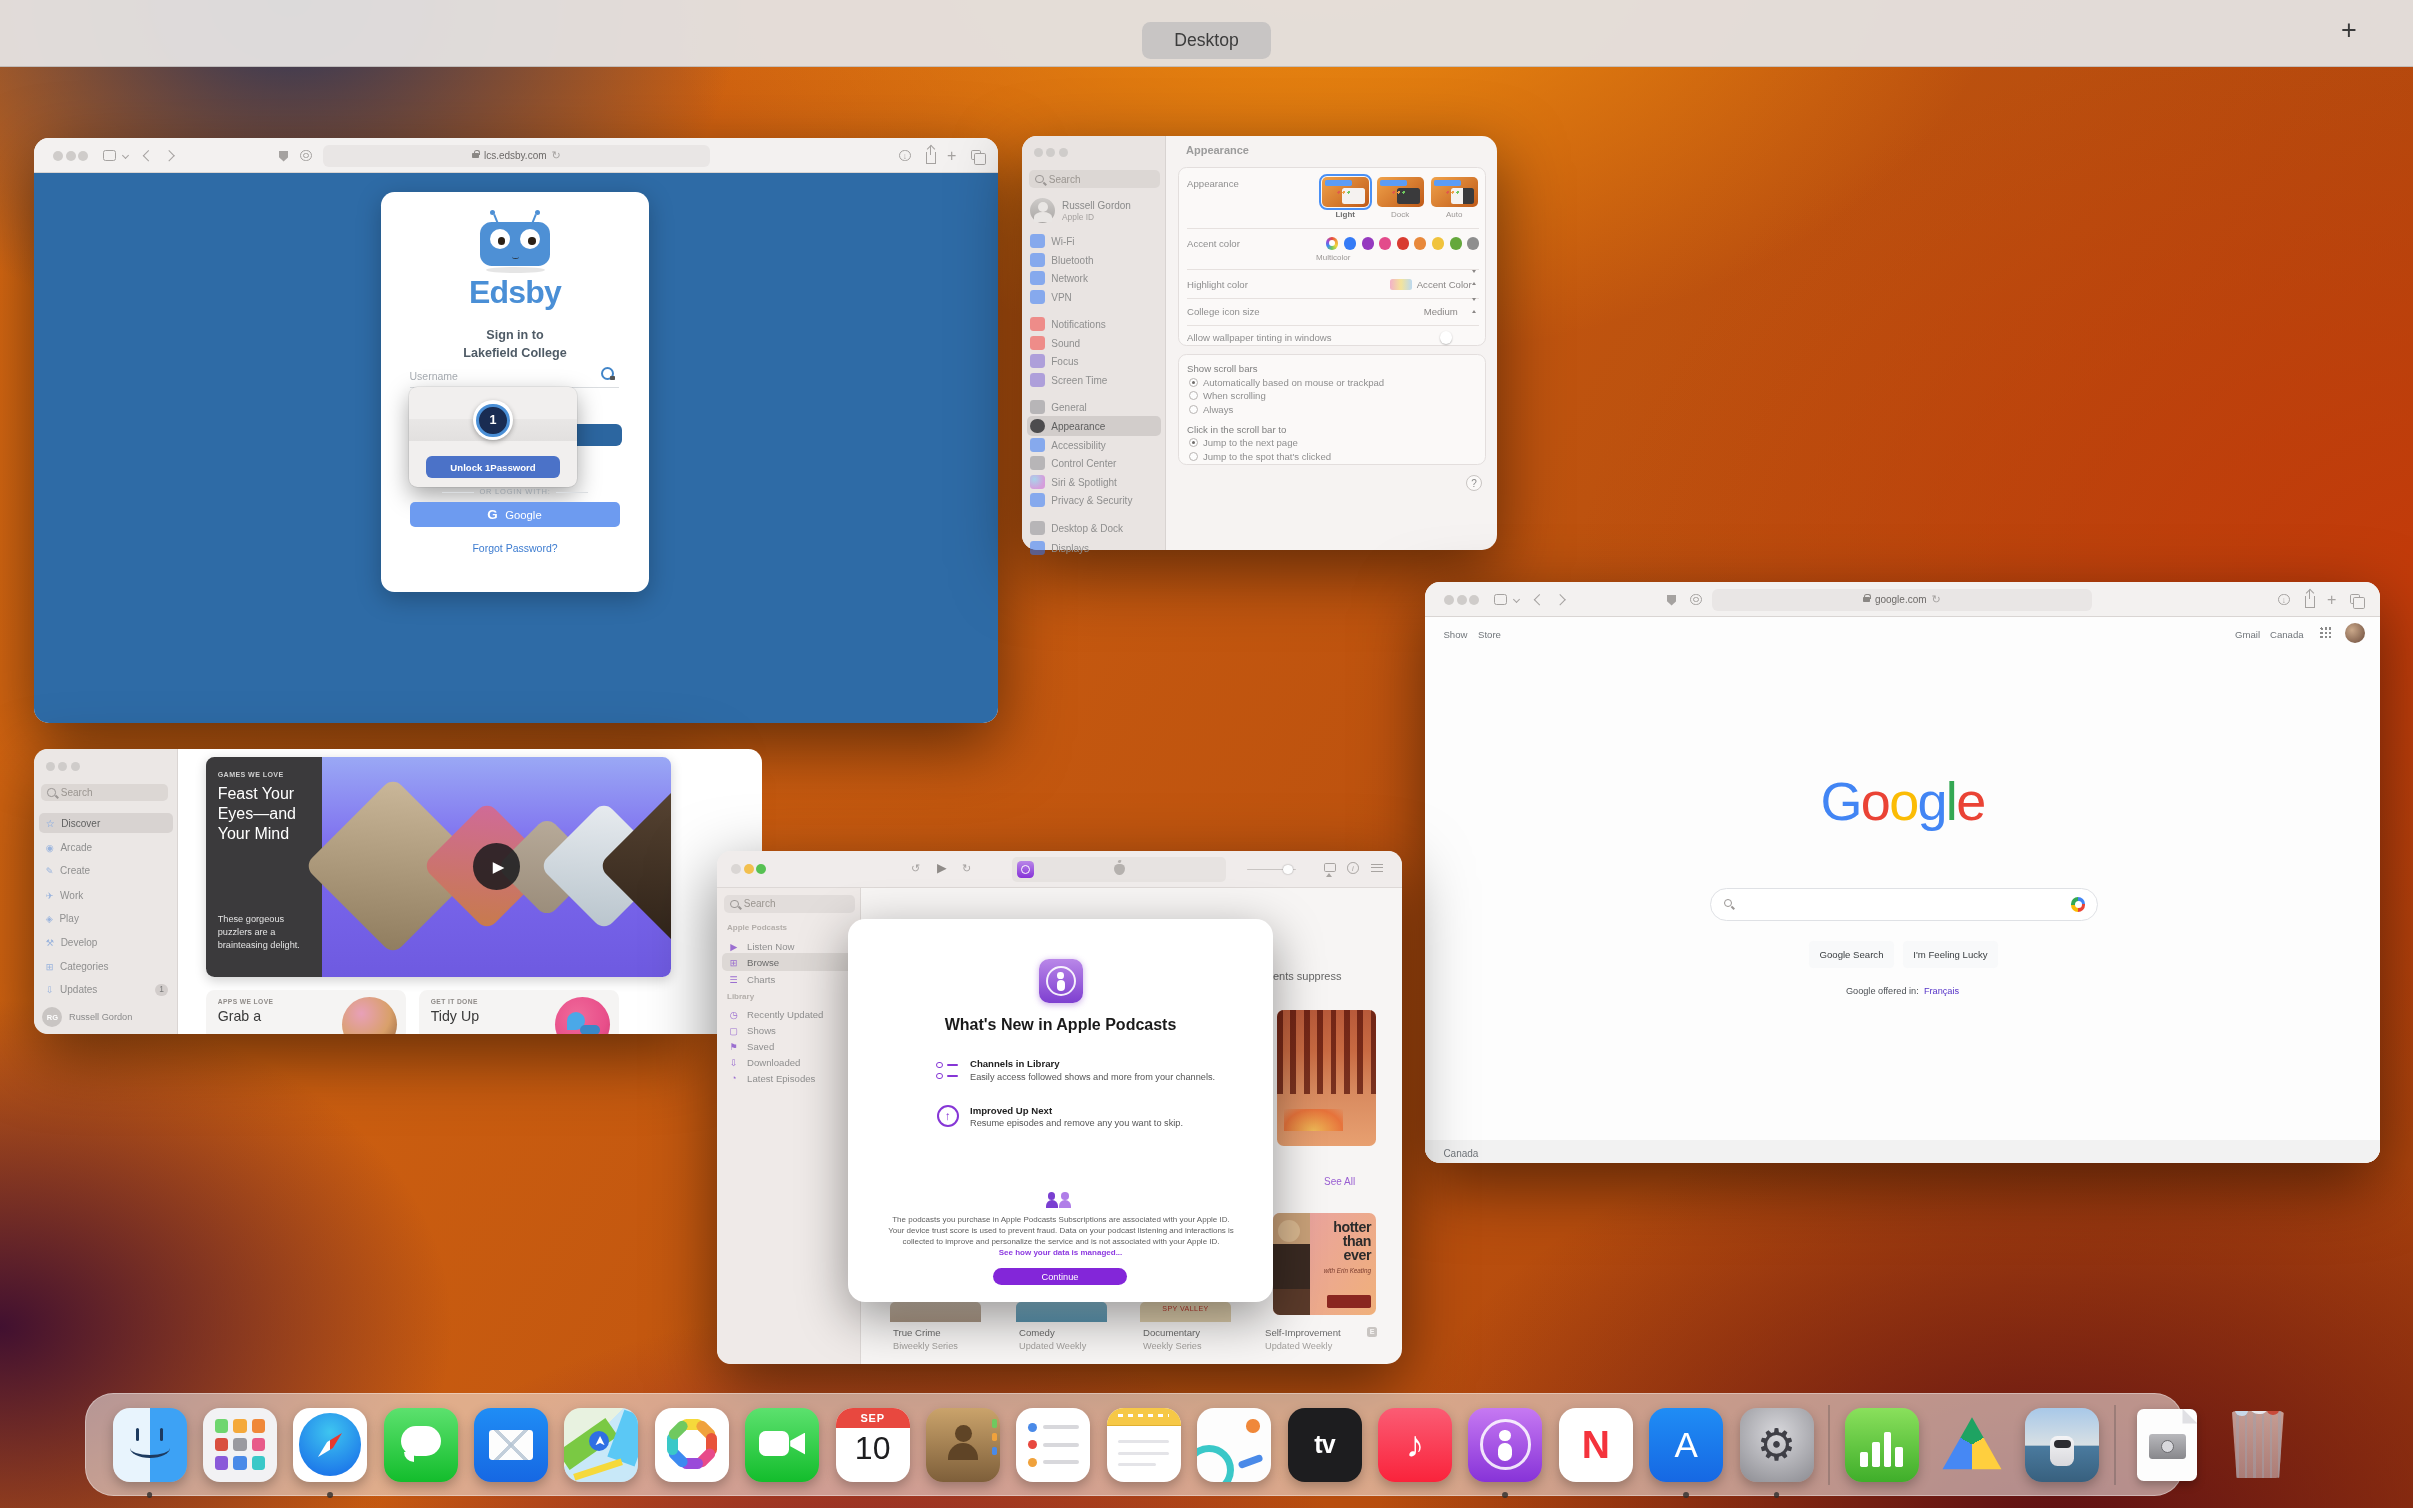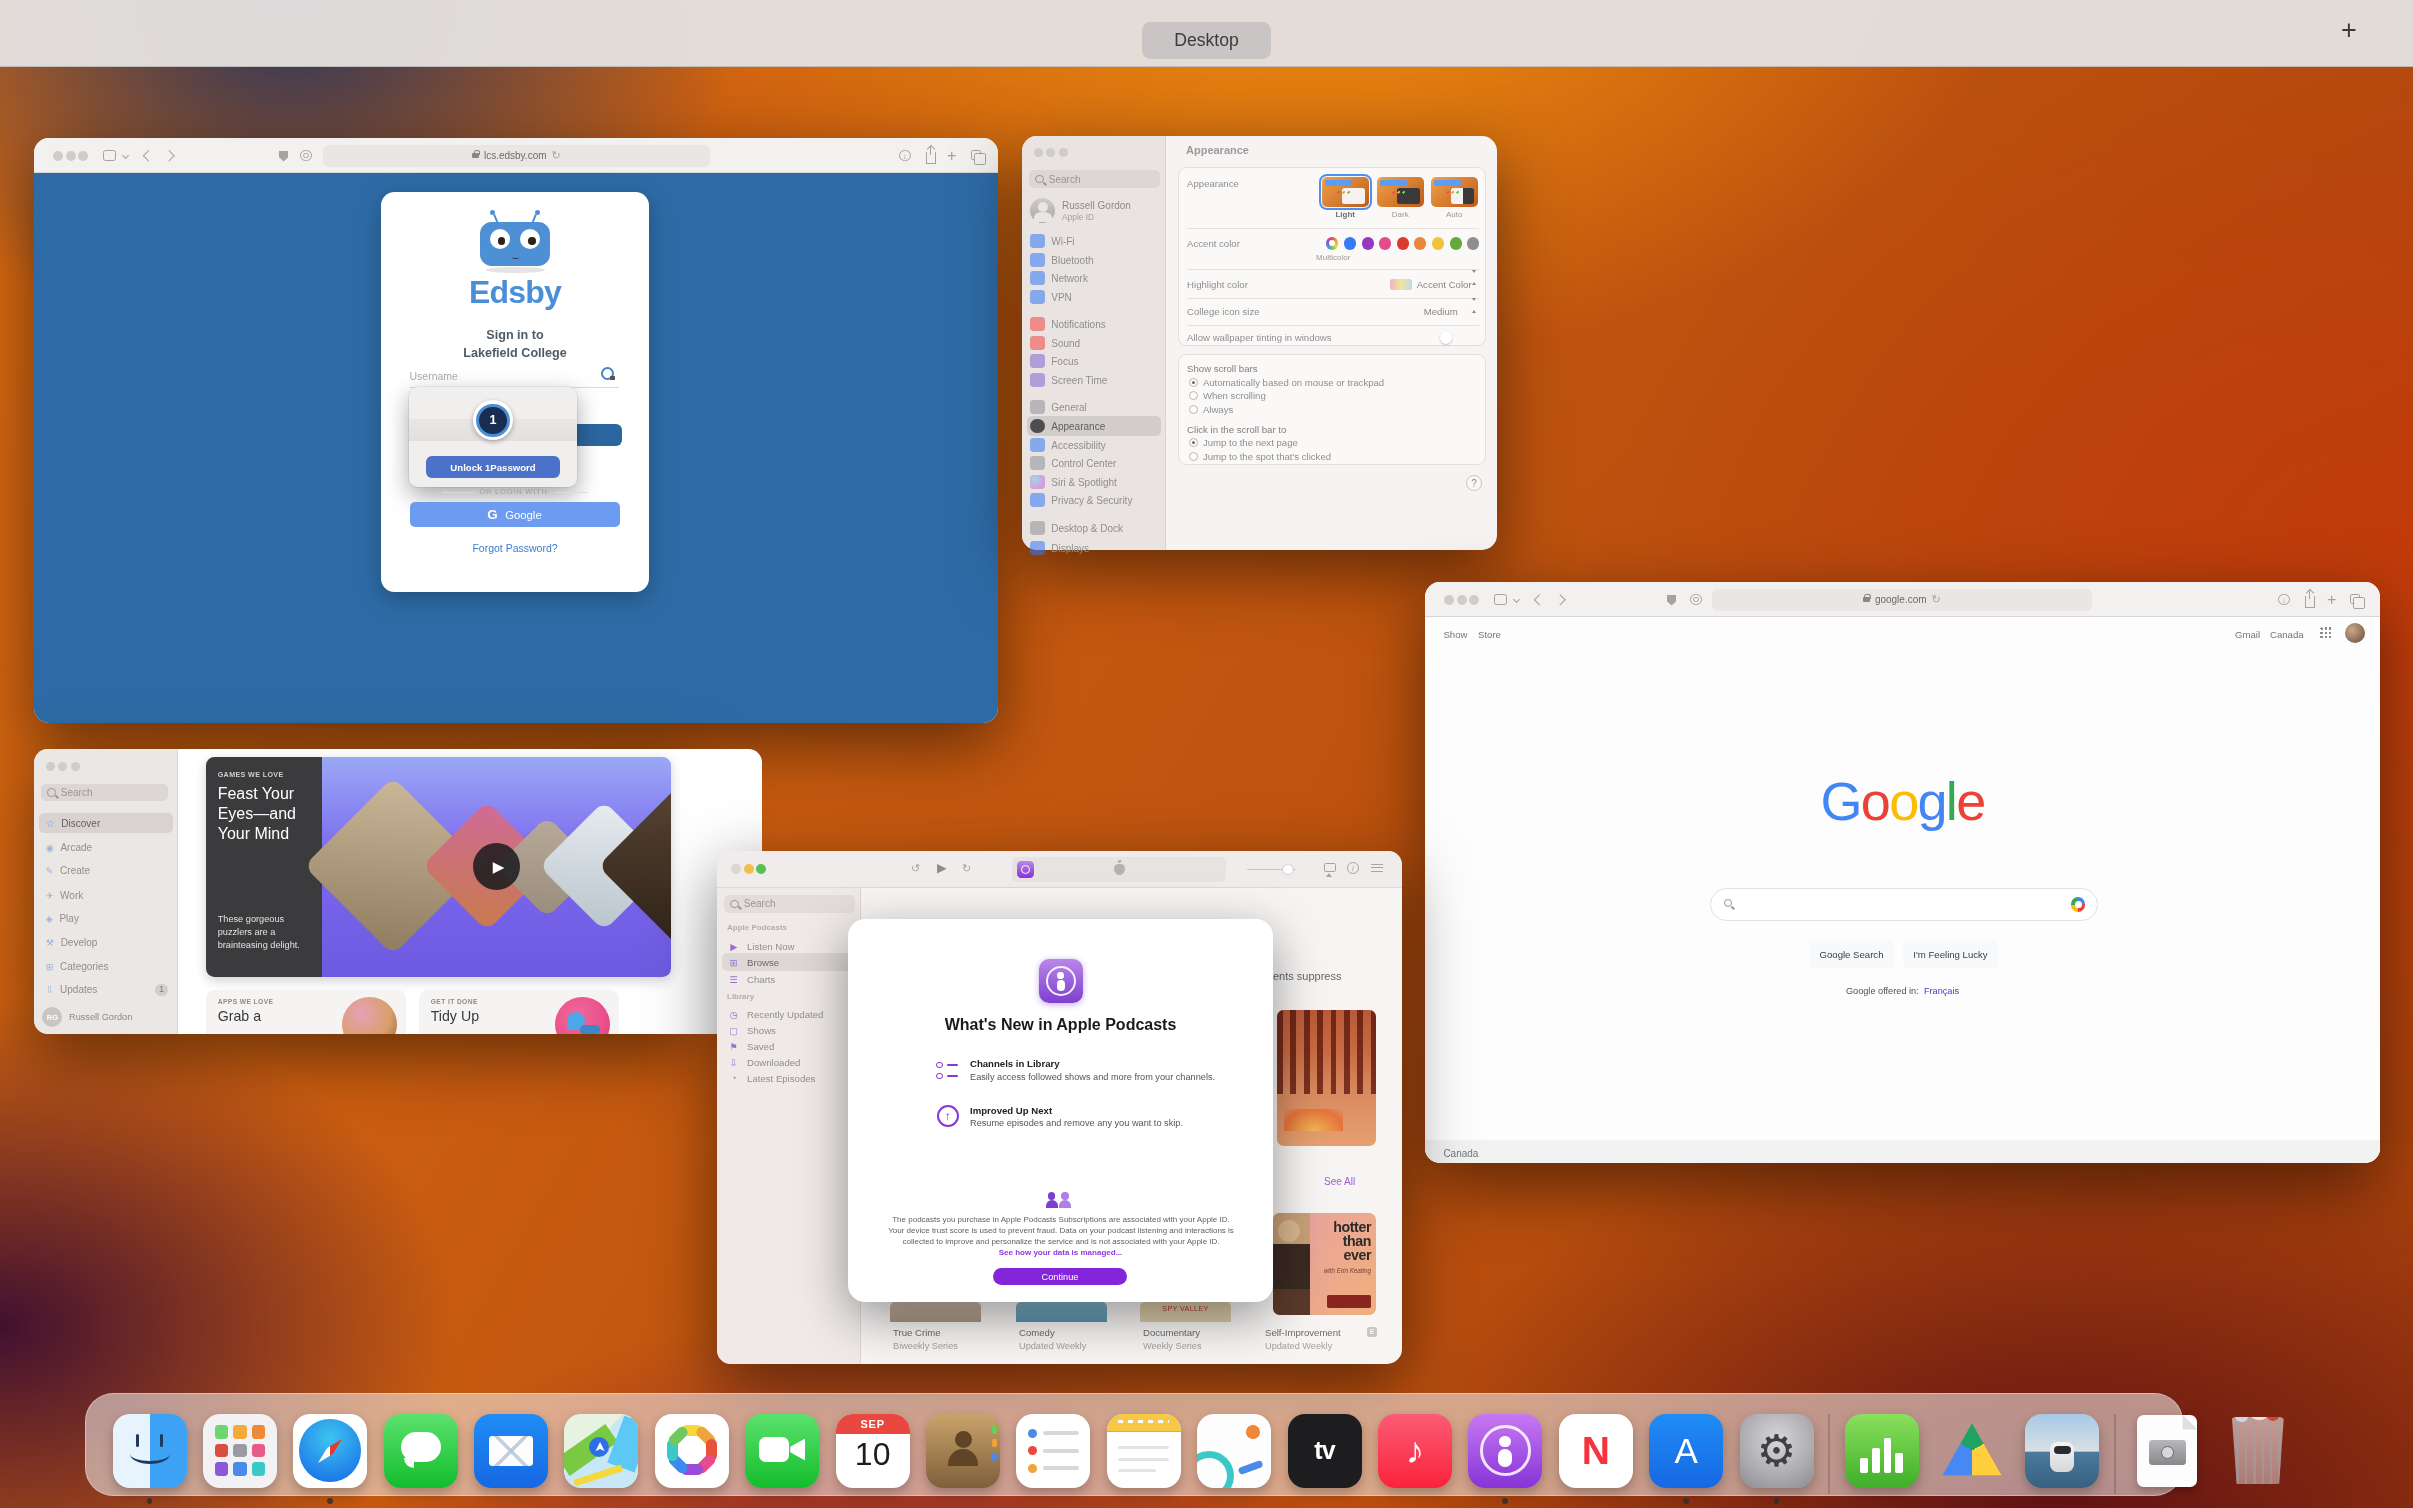--- a/index.html
+++ b/index.html
@@ -52,21 +52,21 @@
 .thumb .dts{position:absolute;right:18.4px;bottom:13.4px;width:13.4px;height:2.5px;background:radial-gradient(circle 1.3px at 1.7px 1.3px,#e05a4a 98%,transparent),radial-gradient(circle 1.3px at 6.7px 1.3px,#f0a24a 98%,transparent),radial-gradient(circle 1.3px at 11.7px 1.3px,#6fc95f 98%,transparent)}
 .thumb.sel{outline:2.1px solid #4a90f5;outline-offset:1.3px}
 .cap{position:absolute;font-size:8px;color:#9c9896;text-align:center}
 .dot{position:absolute;width:12.6px;height:12.6px;border-radius:50%}
 .hr{position:absolute;height:0.8px;background:#e6e1df}
 .card{position:absolute;background:#fbf9f8;border:0.8px solid #e3dedd;border-radius:8.4px}
 .lbl{position:absolute;font-size:9.6px;color:#8f8f8f}
 .pod-ic{flex:0 0 13.4px;width:13.4px;text-align:center;color:#9b6fd0;font-size:9.2px}
 .tile-lab{position:absolute;font-size:9.6px;color:#6b6b6b}
 .tile-sub{position:absolute;font-size:9.2px;color:#a3a09d}
-.dock{position:absolute;left:85px;top:1393px;width:2098px;height:103px;border-radius:28.5px;background:rgba(245,242,241,.55);border:0.8px solid rgba(255,255,255,.35);backdrop-filter:none;display:flex;align-items:flex-end;gap:3.4px;padding:1px 20px}
+.dock{position:absolute;left:85px;top:1393px;width:2098px;height:103px;border-radius:28.5px;background:rgba(245,242,241,.55);border:0.8px solid rgba(255,255,255,.35);backdrop-filter:none;display:flex;align-items:center;gap:3.4px;padding:1px 20px}
 .slot{width:87px;height:87px;position:relative;display:flex;align-items:center;justify-content:center;flex:0 0 87px}
 .ap{width:74px;height:74px;border-radius:17px;position:relative;overflow:hidden;box-shadow:0 5px 11.7px rgba(0,0,0,.25)}
 .ap.noshadow{box-shadow:none;overflow:visible}
 .ddiv{width:1.3px;height:80px;background:rgba(60,60,60,.25);flex:0 0 1.3px;margin:0 5px}
 .rdot{position:absolute;bottom:-10px;left:50%;transform:translateX(-50%);width:5.9px;height:5.9px;border-radius:50%;background:rgba(45,45,45,.8)}
 .gb{display:flex;align-items:center;justify-content:center;position:absolute;background:#f8f9fa;border:0.8px solid #f8f9fa;border-radius:4.2px;color:#3c4043;font-size:9.6px}
 .ftl{color:#70757a;font-size:9.6px}
 .diam{position:absolute;transform:rotate(45deg);border-radius:11.7px}
 </style>
 </head>
@@ -244,21 +244,21 @@
             <span class="mn"></span>
             <span class="ww" style="background:#3a3a3c"></span>
             <span class="dts"></span>
           </div>
         <div class="thumb" style="left:252px;top:9.2px">
             <span class="mn"></span>
             <span class="ww" style="background:linear-gradient(90deg,#f5f2f0 50%,#3a3a3c 50%)"></span>
             <span class="dts"></span>
           </div>
         <span class="cap" style="left:143px;top:42px;width:47px;font-weight:700;color:#6f6f6f">Light</span>
-        <span class="cap" style="left:198px;top:42px;width:47px">Dark</span>
+        <span class="cap" style="left:198px;top:42px;width:47px">Dock</span>
         <span class="cap" style="left:252px;top:42px;width:47px">Auto</span>
         <div class="hr" style="left:8.4px;top:60px;width:292px"></div>
         <span class="lbl" style="left:8.4px;top:70px">Accent color</span>
         <span class="dot" style="left:147px;top:69px;background:conic-gradient(#e84b3c,#f0a23c,#f0d43c,#6fc95f,#3c8af0,#9a4bd9,#e84b3c)">
             <span style="position:absolute;inset:3.4px;border-radius:50%;background:#fdfcfc"></span>
           </span>
         <span class="dot" style="left:165px;top:69px;background:#357bf6"></span>
         <span class="dot" style="left:183px;top:69px;background:#9539bf"></span>
         <span class="dot" style="left:200px;top:69px;background:#e34b8b"></span>
         <span class="dot" style="left:218px;top:69px;background:#d93b30"></span>

